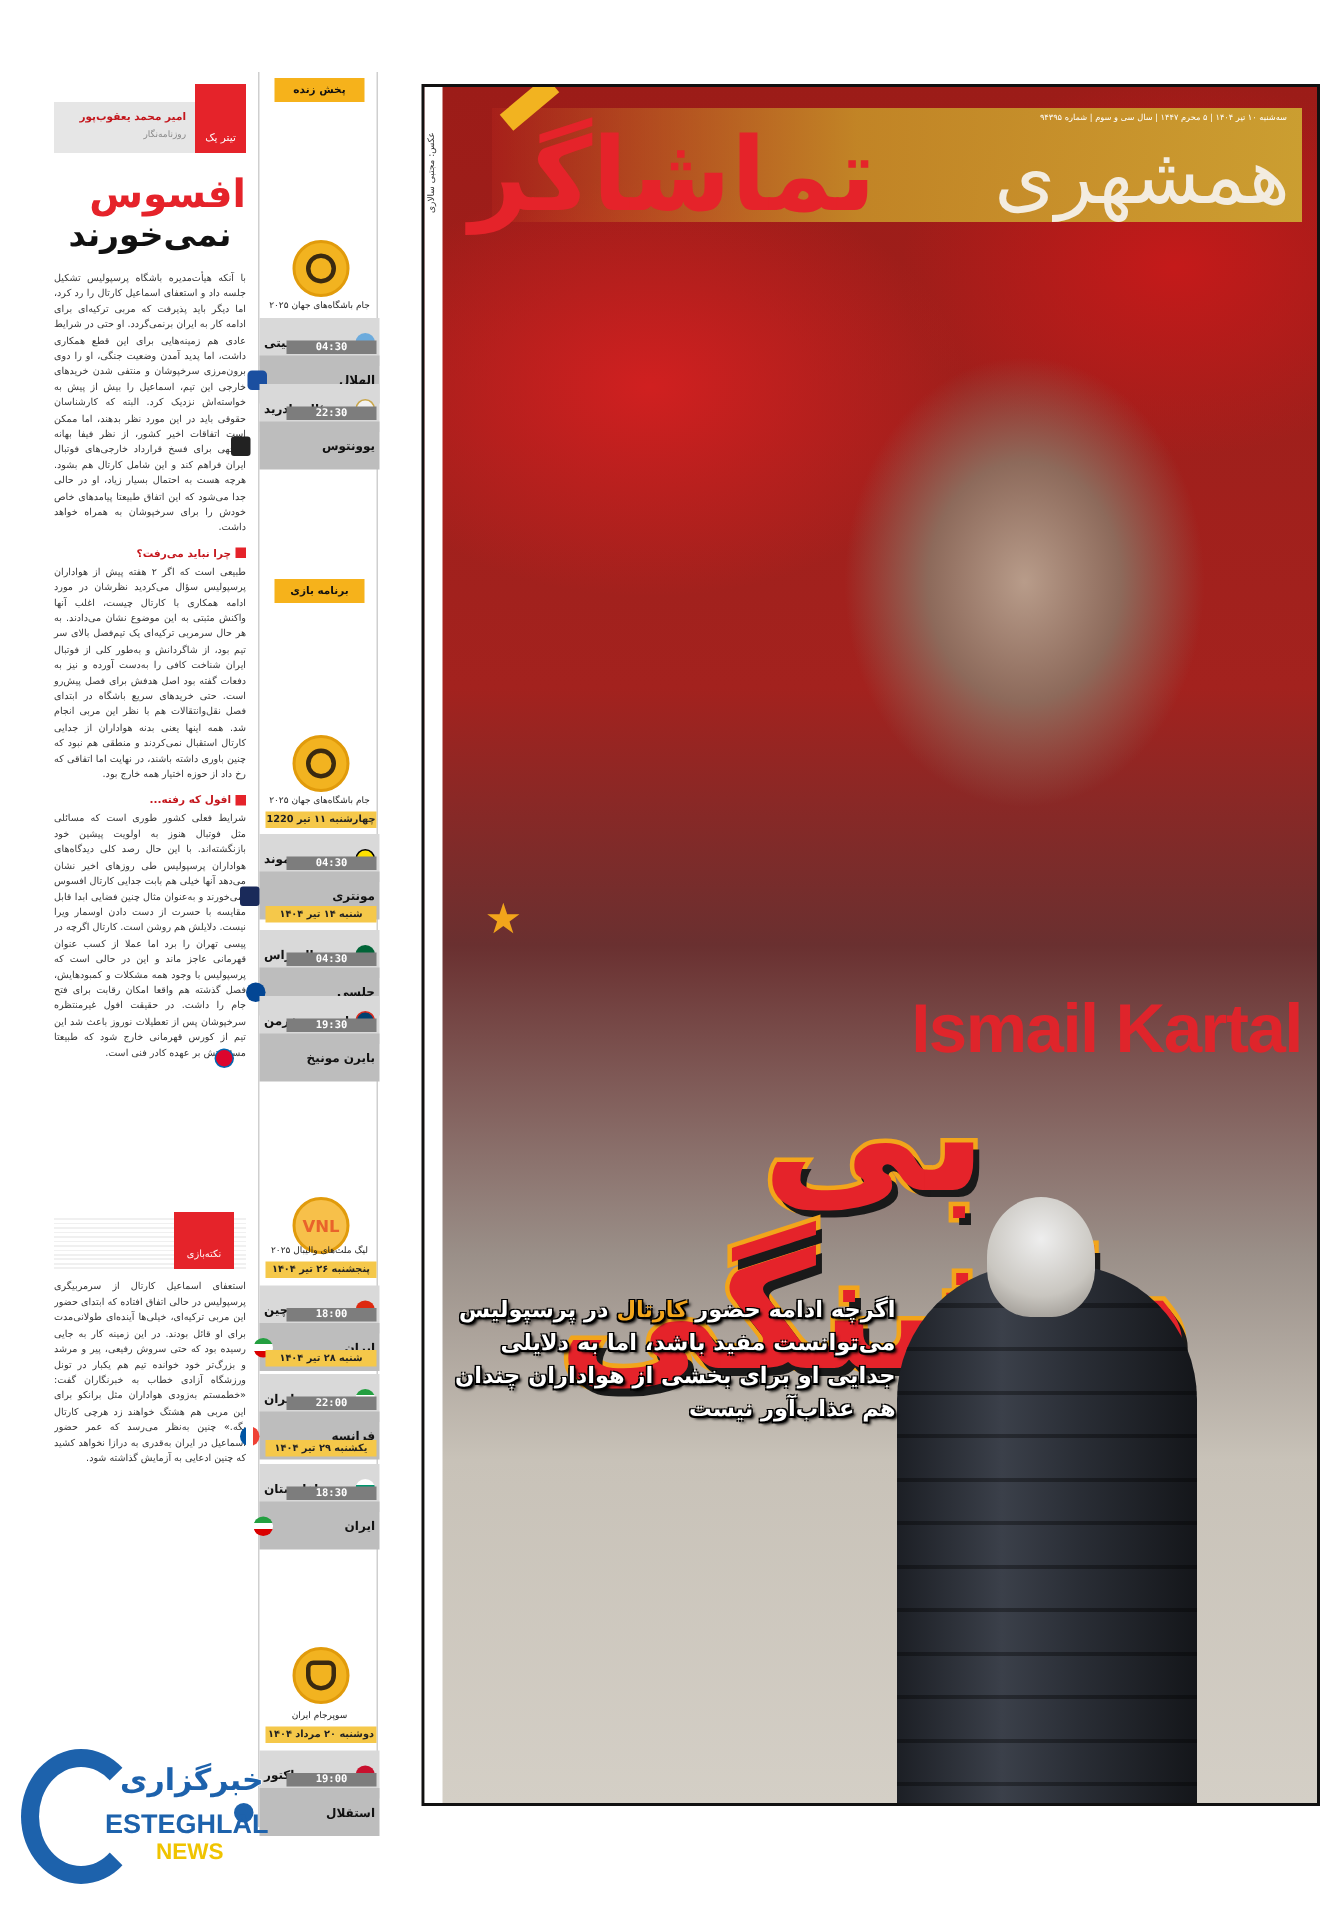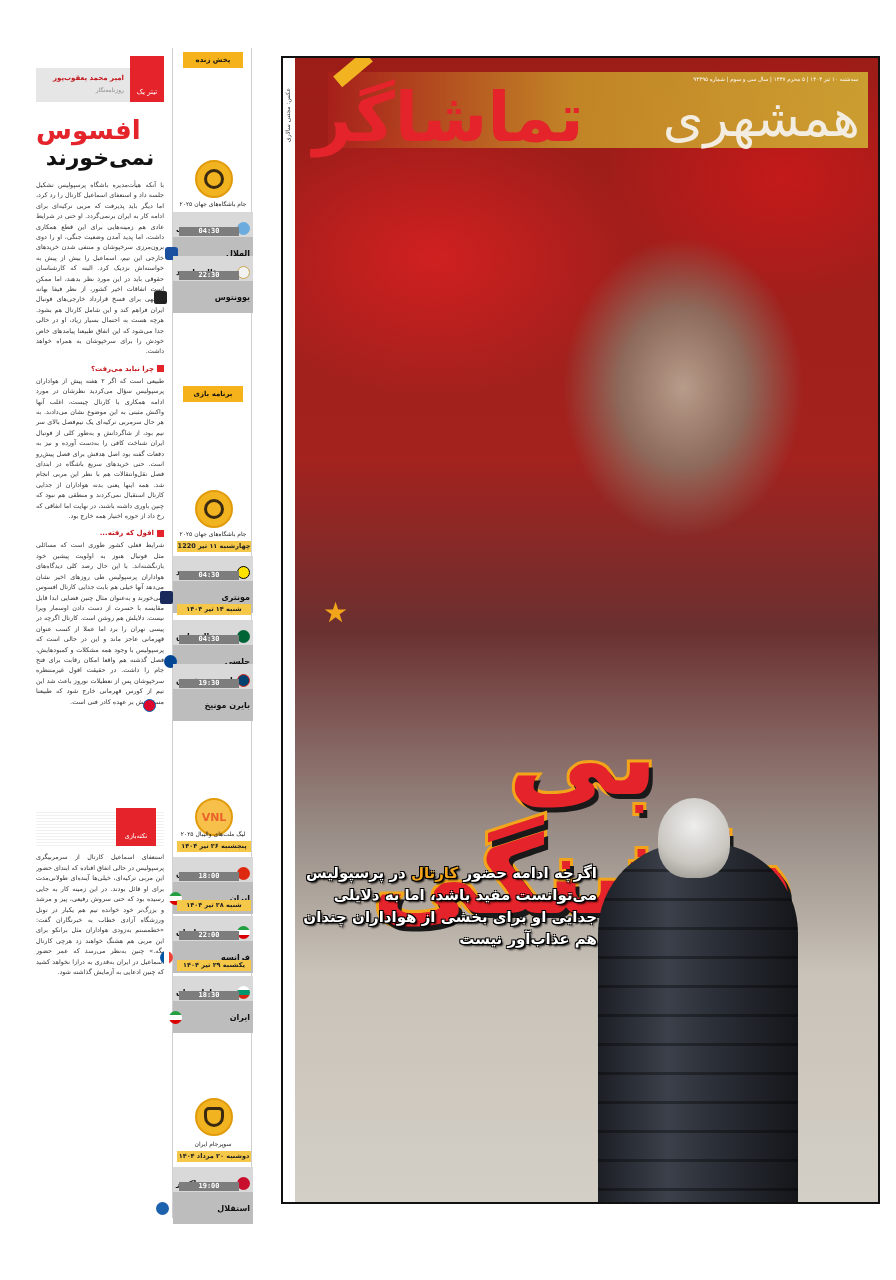--- a/index.html
+++ b/index.html
@@ -5,21 +5,21 @@
   * { box-sizing: border-box; margin: 0; padding: 0; }
   body { width: 896px; height: 1280px; background: #ffffff; font-family: "DejaVu Sans", sans-serif; position: relative; overflow: hidden; }
   .page { position: absolute; inset: 0; }
 
   
   .left-col { position: absolute; left: 36px; top: 58px; width: 128px; height: 1200px; direction: rtl; }
   .byline-bar { position: relative; height: 34px; background: #e6e6e6; margin-top: 10px; }
   .byline-tag { position: absolute; right: 0; top: -12px; width: 34px; height: 46px; background: #e5232a; color: #fff; font-size: 7px; display: flex; align-items: flex-end; justify-content: center; padding-bottom: 6px; }
   .byline-name { position: absolute; right: 40px; top: 6px; font-size: 7px; color: #c4161c; font-weight: bold; white-space: nowrap; }
   .byline-role { position: absolute; right: 40px; top: 18px; font-size: 6px; color: #888; white-space: nowrap; }
-  .headline-red { font-size: 26px; font-weight: 900; color: #e5232a; text-align: left; margin-top: 14px; line-height: 1.1; }
+  .headline-red { font-size: 26px; font-weight: 900; color: #e5232a; text-align: right; margin-top: 14px; line-height: 1.1; }
   .headline-black { font-size: 22px; font-weight: 900; color: #111; text-align: center; line-height: 1.15; }
   .body-text { font-size: 6.4px; line-height: 10.4px; color: #333; text-align: justify; margin-top: 10px; }
   .subhead { font-size: 7px; color: #c4161c; font-weight: bold; margin-top: 8px; display: flex; align-items: center; gap: 3px; }
   .subhead .box { width: 7px; height: 7px; background: #e5232a; display: inline-block; }
   .sep-lines { height: 34px; margin-top: 14px; background: repeating-linear-gradient(to bottom, #f0f0f0 0 1px, transparent 1px 3px); position: relative; }
   .note-tag { position: absolute; right: 8px; top: -4px; width: 40px; height: 38px; background: #e5232a; color: #fff; font-size: 6.5px; display: flex; align-items: flex-end; justify-content: center; padding-bottom: 6px; }
   .note-head { font-size: 14px; font-weight: 900; color: #111; text-align: center; line-height: 1.3; margin-top: 10px; }
 
   
   .sched { position: absolute; left: 172px; top: 48px; width: 80px; height: 1170px; border-left: 1px solid #cfcfcf; border-right: 1px solid #cfcfcf; direction: rtl; }
@@ -27,21 +27,21 @@
   .comp-logo { position: absolute; left: 22px; width: 38px; height: 38px; border-radius: 50%; background: #f2b320; border: 2px solid #e19b0b; display: flex; align-items: center; justify-content: center; }
   .comp-logo .ring { width: 20px; height: 20px; border-radius: 50%; border: 3px solid #3a2a10; }
   .comp-logo.vnl { background: #f7c04a; color: #e9632b; font-weight: 900; font-size: 11px; }
   .comp-logo.cup .ring { border-radius: 6px 6px 12px 12px; }
   .comp-name { position: absolute; left: 0; width: 80px; text-align: center; font-size: 6px; color: #222; }
   .date-band { position: absolute; left: 4px; width: 74px; height: 11px; background: #f5c84a; font-size: 6.5px; font-weight: bold; text-align: center; line-height: 11px; color: #222; }
   .team-row { position: absolute; left: 0; width: 80px; height: 14px; background: #d9d9d9; display: flex; align-items: center; justify-content: space-between; padding: 16px 3px; }
   .team-row.dark { background: #bdbdbd; gap: 48px; }
   .team-name { font-size: 8px; font-weight: bold; color: #111; white-space: nowrap; }
   .team-badge { width: 13px; height: 13px; border-radius: 50%; flex-shrink: 0; }
-  .time-bar { position: absolute; left: 6px; width: 60px; height: 9px; background: #7d7d7d; color: #fff; font-size: 7px; font-weight: bold; font-family: "DejaVu Sans Mono", monospace; text-align: center; line-height: 9px; }
+  .time-bar { position: absolute; left: 18px; width: 60px; height: 9px; background: #7d7d7d; color: #fff; font-size: 7px; font-weight: bold; font-family: "DejaVu Sans Mono", monospace; text-align: center; line-height: 9px; }
 
   
   .cover { position: absolute; left: 281px; top: 56px; width: 599px; height: 1148px; border: 2px solid #111; overflow: hidden;
     background:
       radial-gradient(ellipse 160px 200px at 400px 330px, #b89c8a 0%, #8d6a5b 40%, transparent 75%),
       radial-gradient(ellipse 300px 200px at 150px 200px, #d02020 0%, transparent 70%),
       radial-gradient(ellipse 260px 180px at 500px 120px, #c41a1a 0%, transparent 70%),
       linear-gradient(to bottom, #9c1c18 0%, #a3221e 35%, #6a3030 50%, #9a8f88 68%, #c8c2b8 80%, #d4cfc6 100%);
   }
   .cover-side { position: absolute; left: 0; top: 0; width: 12px; height: 100%; background: #fff; }
@@ -227,28 +227,35 @@
     <div class="masthead">
       <div class="mast-bar"></div>
       <div class="mast-meta">سه‌شنبه ۱۰ تیر ۱۴۰۴ | ۵ محرم ۱۴۴۷ | سال سی‌ و سوم | شماره ۹۴۳۹۵</div>
       <div class="mast-title">همشهری</div>
       <div class="mast-red">تماشاگر</div>
       <div class="corner-badge"></div>
     </div>
 
     <div class="crest-star">★</div>
 
+    <div class="kartal">Ismail Kartal</div>
     <div class="main-title">بی دلشنگی</div>
 
     <div class="coach">
       <div class="coach-body">
           <div class="coach-stripes"></div>
         </div>
       <div class="coach-head"></div>
     </div>
 
     <div class="lede">
       <span>اگرچه ادامه حضور </span><span class="hl">کارتال</span><span> در پرسپولیس می‌توانست مفید باشد، اما به دلایلی جدایی او برای بخشی از هواداران چندان هم عذاب‌آور نیست</span>
     </div>
   </div>
 
+  <div class="wm">
+    <div class="wm-ball"></div>
+    <div class="wm-fa">خبرگزاری</div>
+    <div class="wm-en">ESTEGHLAL</div>
+    <div class="wm-news">NEWS</div>
+  </div>
 
 </div>
 
 </body></html>

